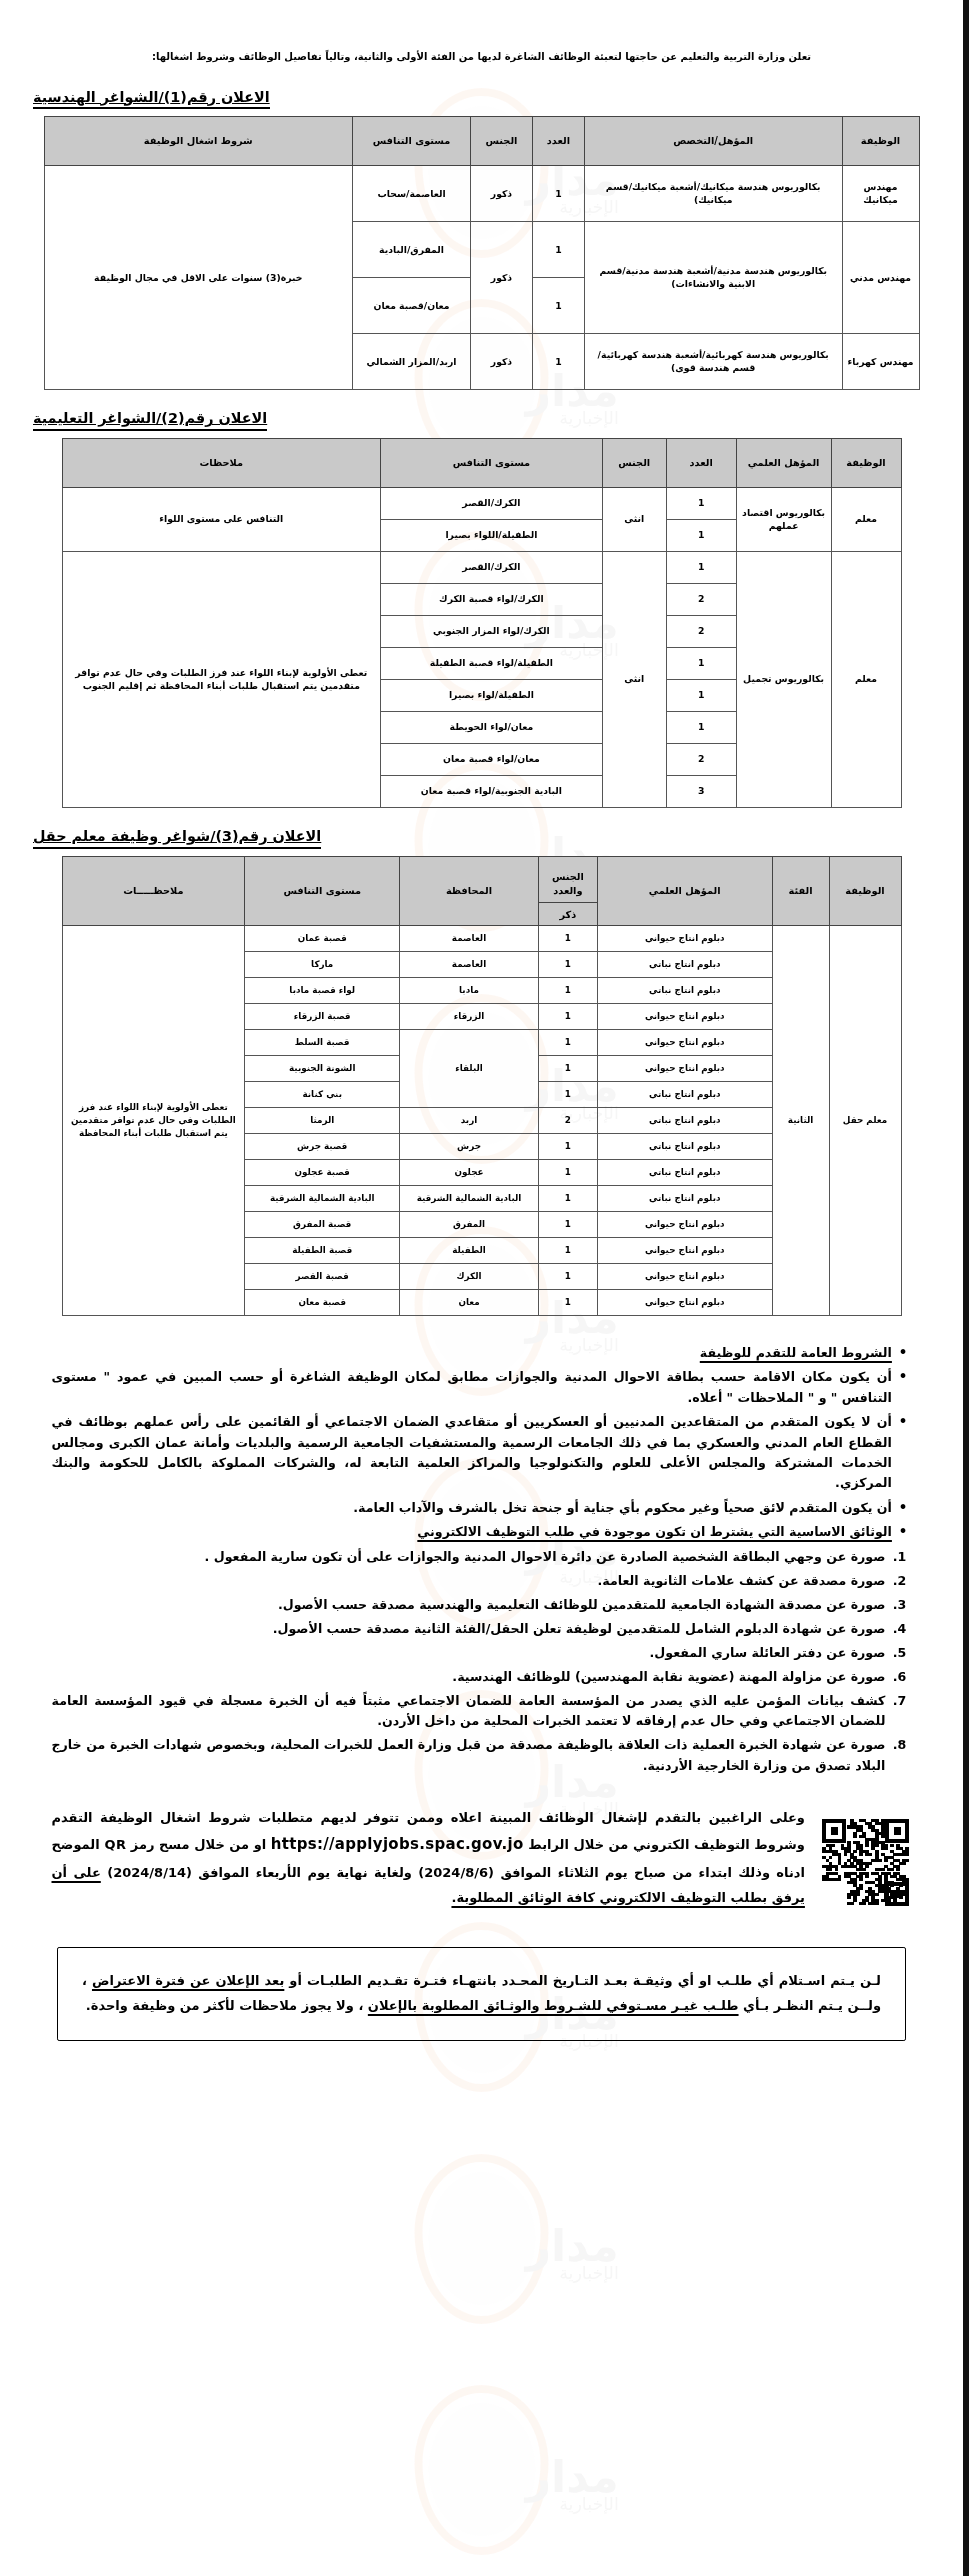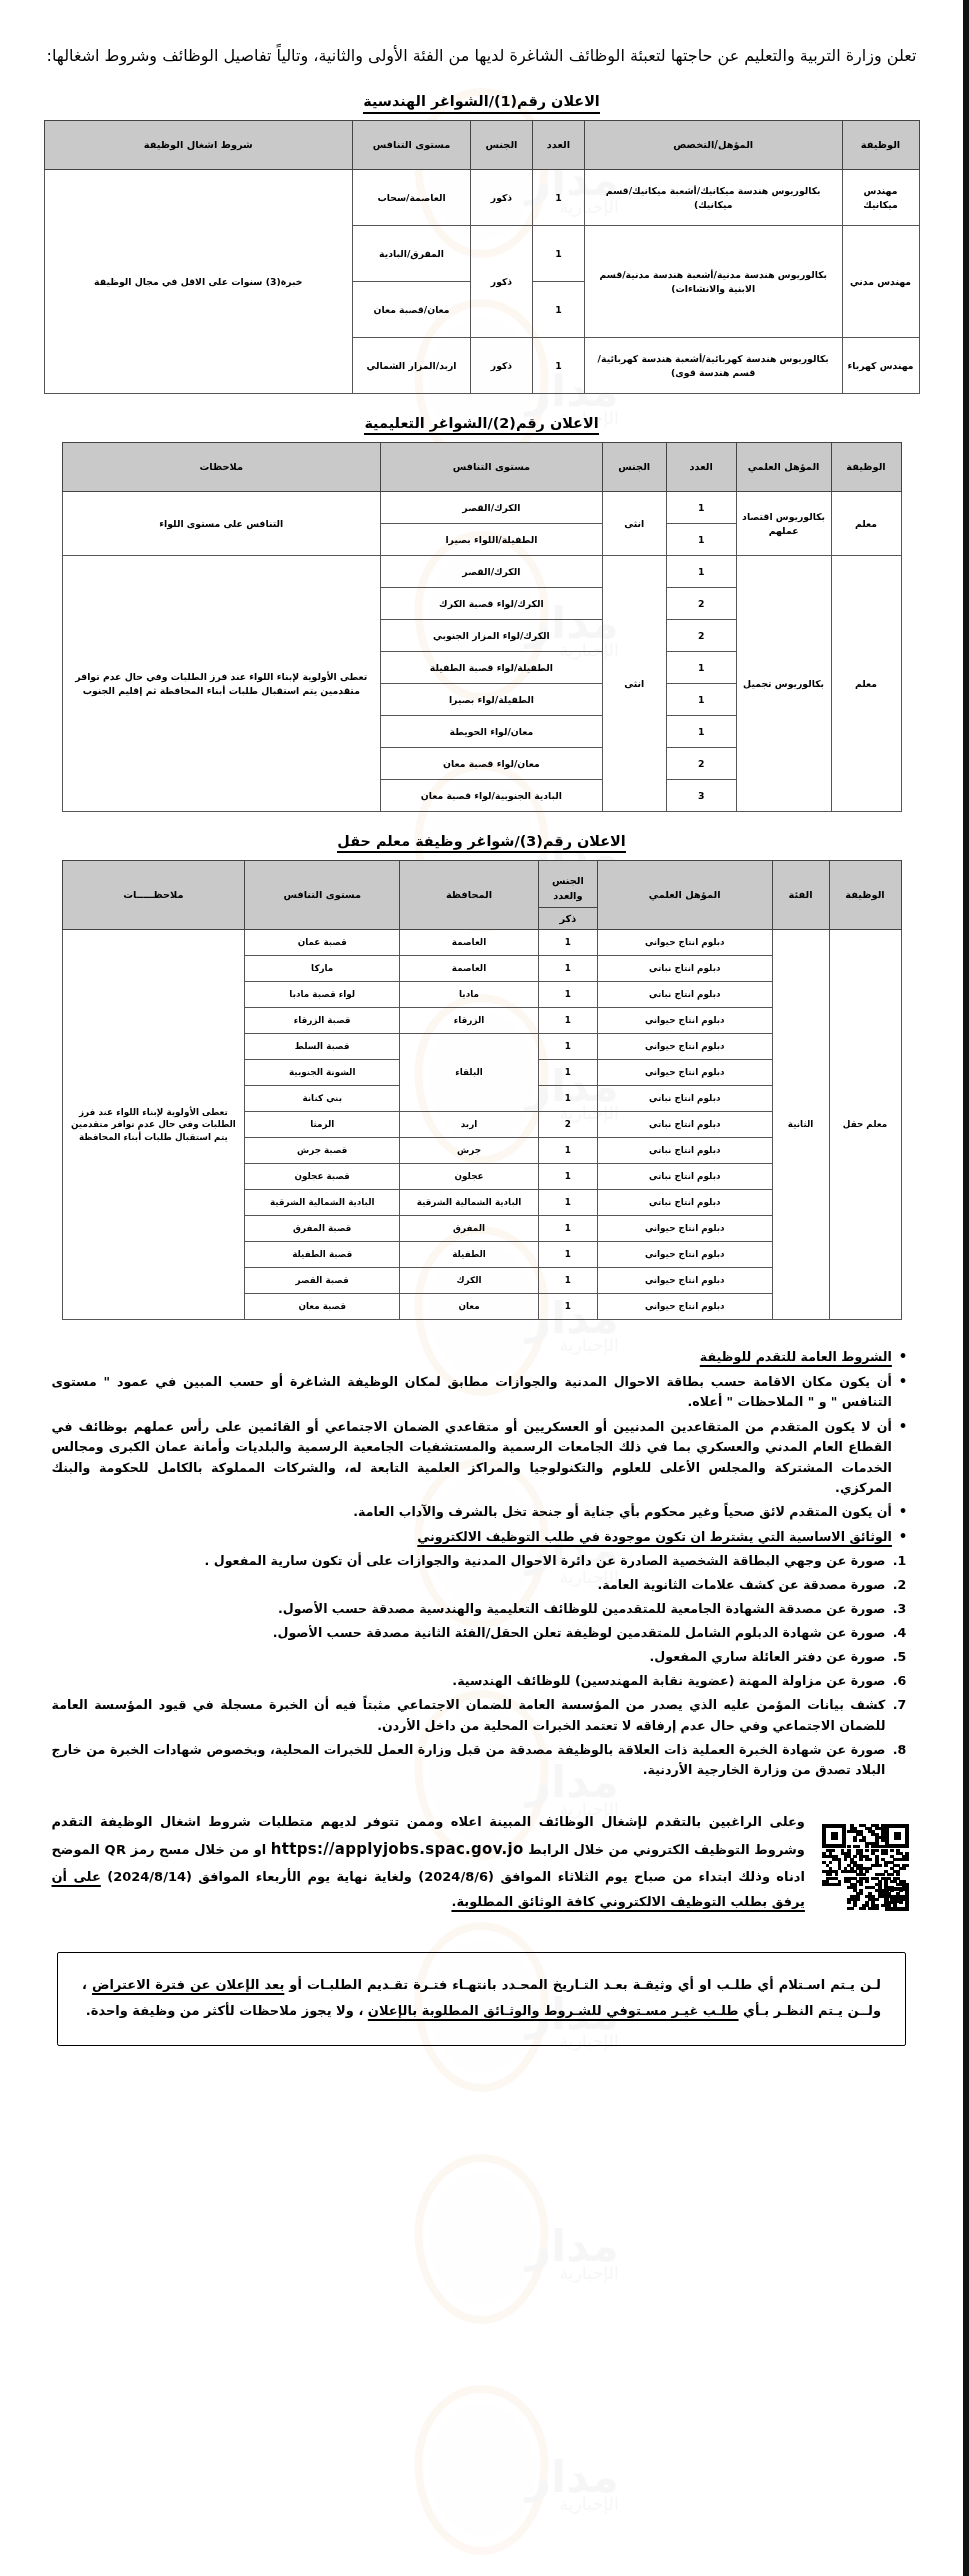--- a/index.html
+++ b/index.html
@@ -65,35 +65,36 @@
     display: block;
     font-size: 17.5px;
     font-weight: 400;
     letter-spacing: 2.1px;
   }
 
   
   .intro {
     position: relative;
     z-index: 2;
-    font-size: 16px;
-    font-weight: 400;
+    font-size: 10px;
+    font-weight: 700;
     line-height: 1.75;
     text-align: center;
-    margin: 15px auto 23px auto;
+    margin: 21px auto 23px auto;
     width: 876px;
   }
 
   .section-title {
     position: relative;
     z-index: 2;
-    text-align: center;
+    text-align: left;
     font-size: 14.4px;
     font-weight: 700;
     margin: 20.6px 0 11.3px 0;
+    text-decoration: underline;
   }
   .section-title span {
     border-bottom: 2.1px solid #000;
     padding-bottom: 2.6px;
   }
 
   
   table.jt {
     position: relative;
     z-index: 2;

